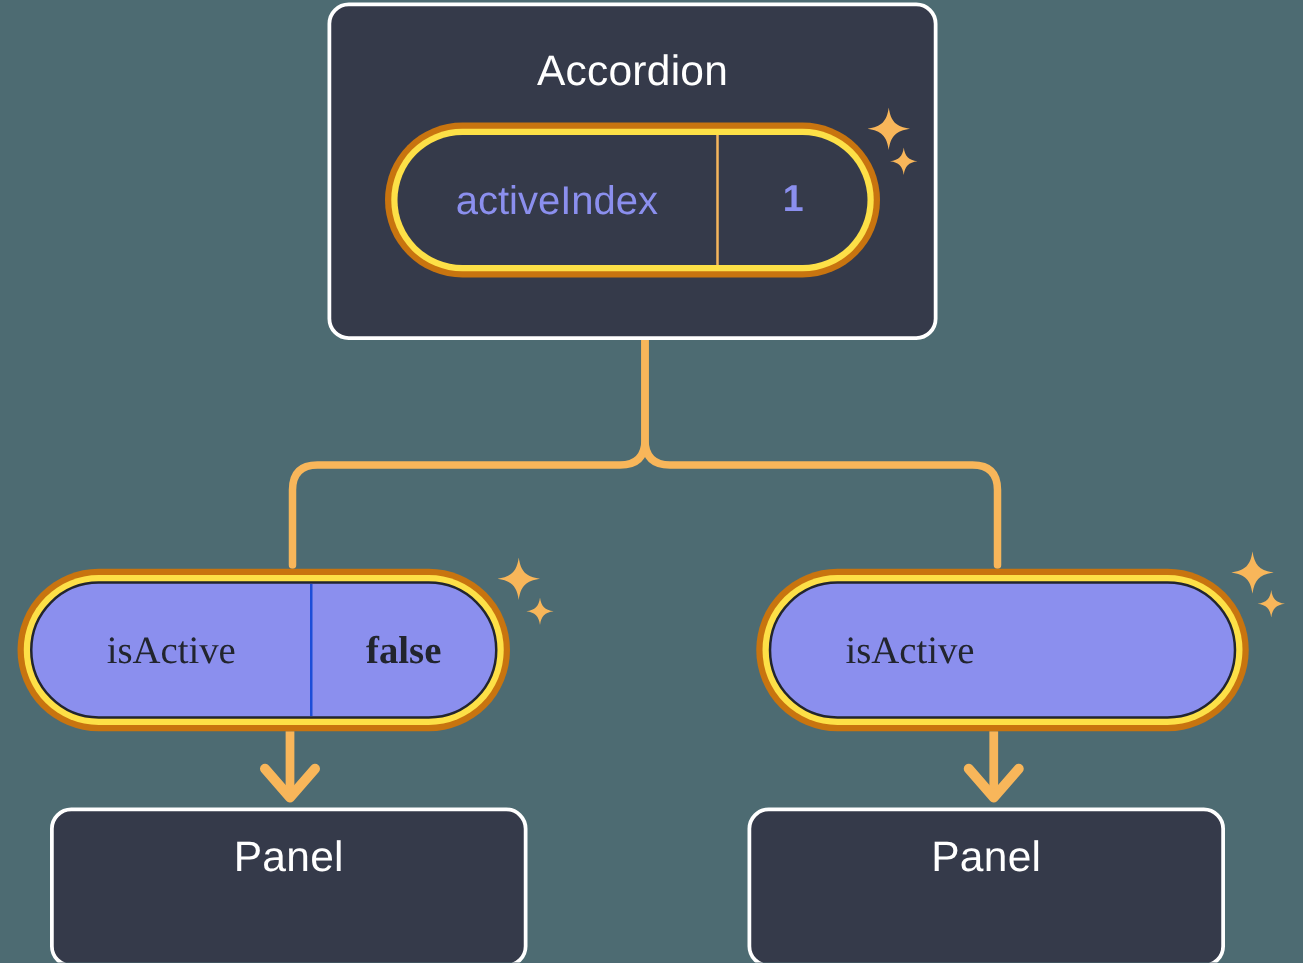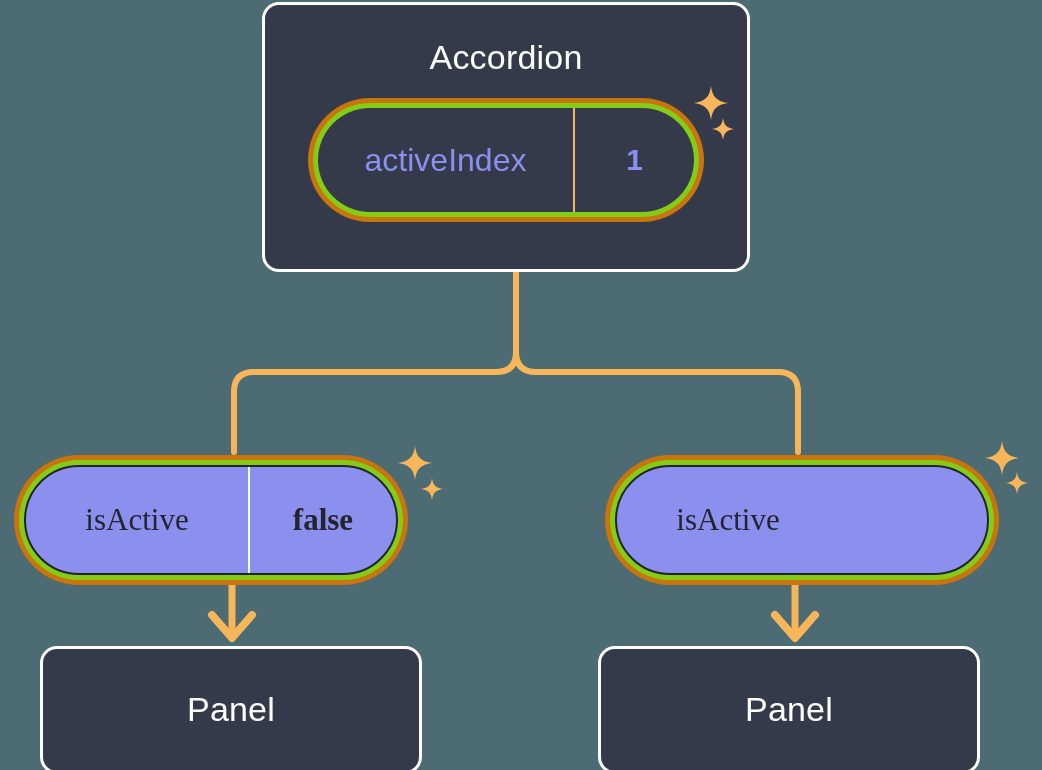--- a/index.html
+++ b/index.html
@@ -57,36 +57,36 @@
   }
 
   .panel-card {
     width: 382px;
     height: 128px;
     top: 646px;
   }
   #panel-card-left  { left: 40px; }
   #panel-card-right { left: 598px; }
   .panel-card .card-title {
-    margin-top: 41px;
+    margin-top: 18px;
   }
 
   
   .pill {
     position: absolute;
     box-sizing: border-box;
     border-radius: 999px;
     background: #c8740f;              
     padding: 5px;
     display: flex;
   }
   .pill-mid {
     flex: 1 1 auto;
     border-radius: 999px;
-    background: #84cc16;              
+    background: #fde047;              
     padding: 5px;
     display: flex;
     box-sizing: border-box;
   }
   .pill-inner {
     flex: 1 1 auto;
     border-radius: 999px;
     display: flex;
     align-items: stretch;
     box-sizing: border-box;
@@ -116,21 +116,21 @@
   
   .pill-purple .pill-inner {
     background: #8b8fee;
     border: 2px solid #22252e;
   }
   .pill-purple .pill-key,
   .pill-purple .pill-val {
     color: #22252e;
   }
   .pill-purple .pill-val {
-    border-left: 2px solid #ffffff;
+    border-left: 2px solid #1d4ed8;
   }
 
   
   #pill-active-index {
     left: 308px;
     top: 98px;
     width: 396px;
     height: 124px;
   }
   #pill-active-index .pill-key {

